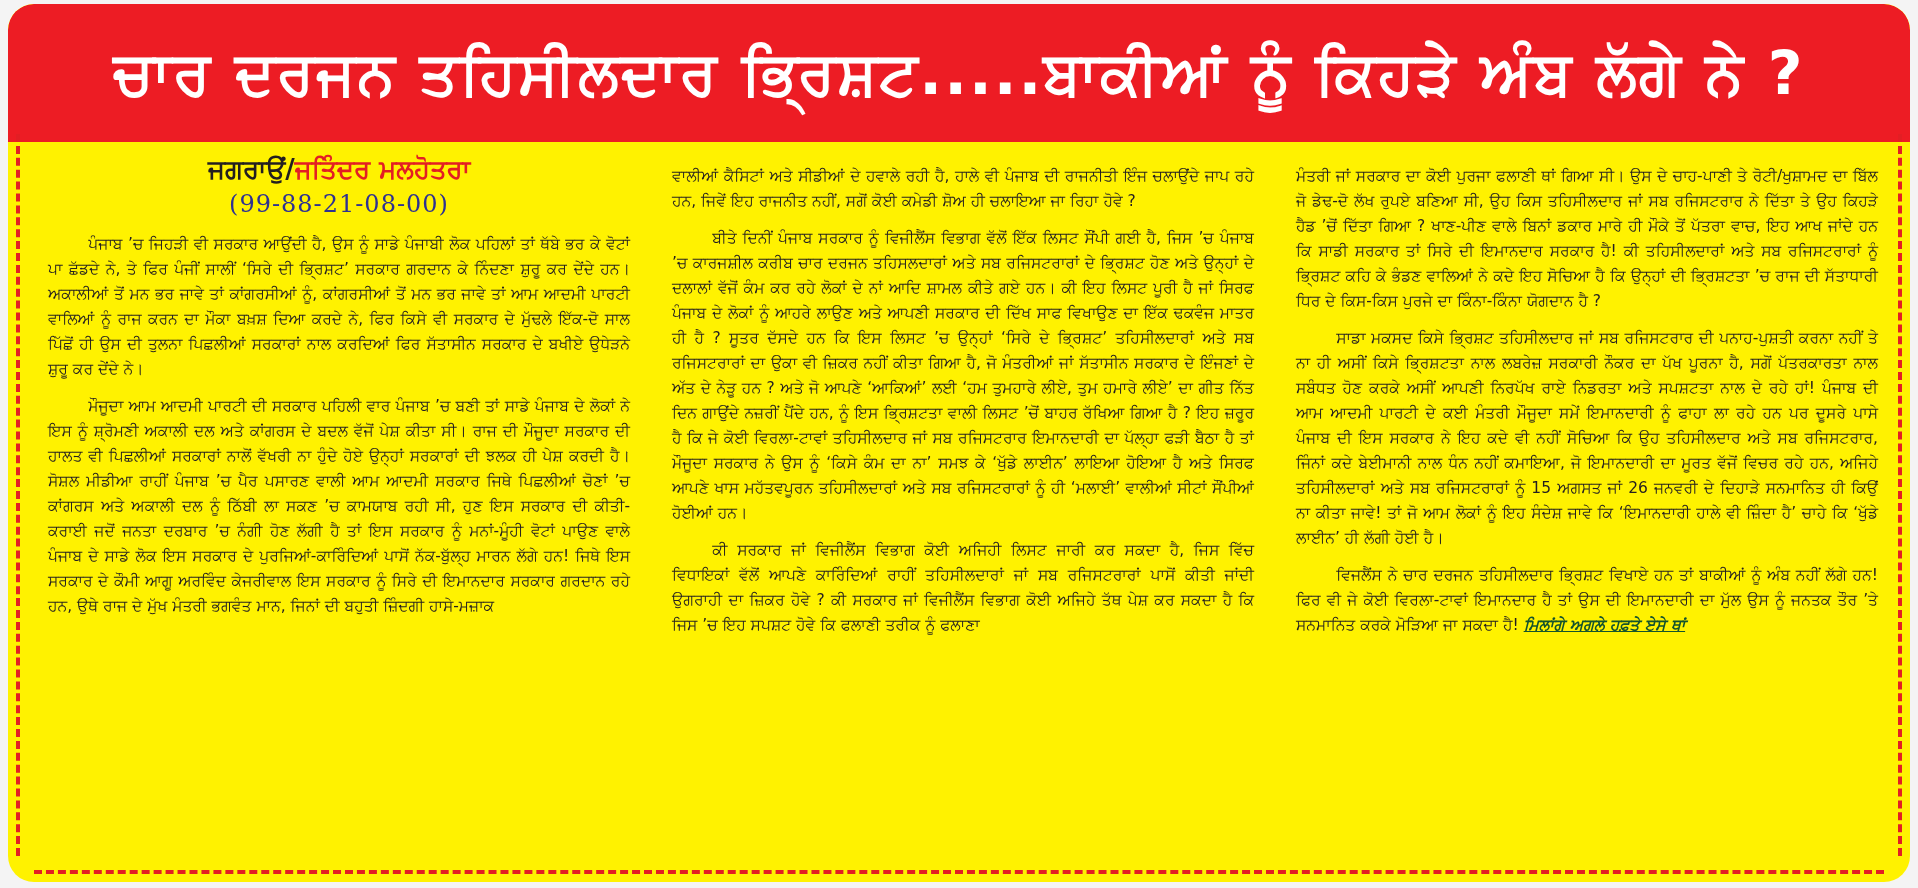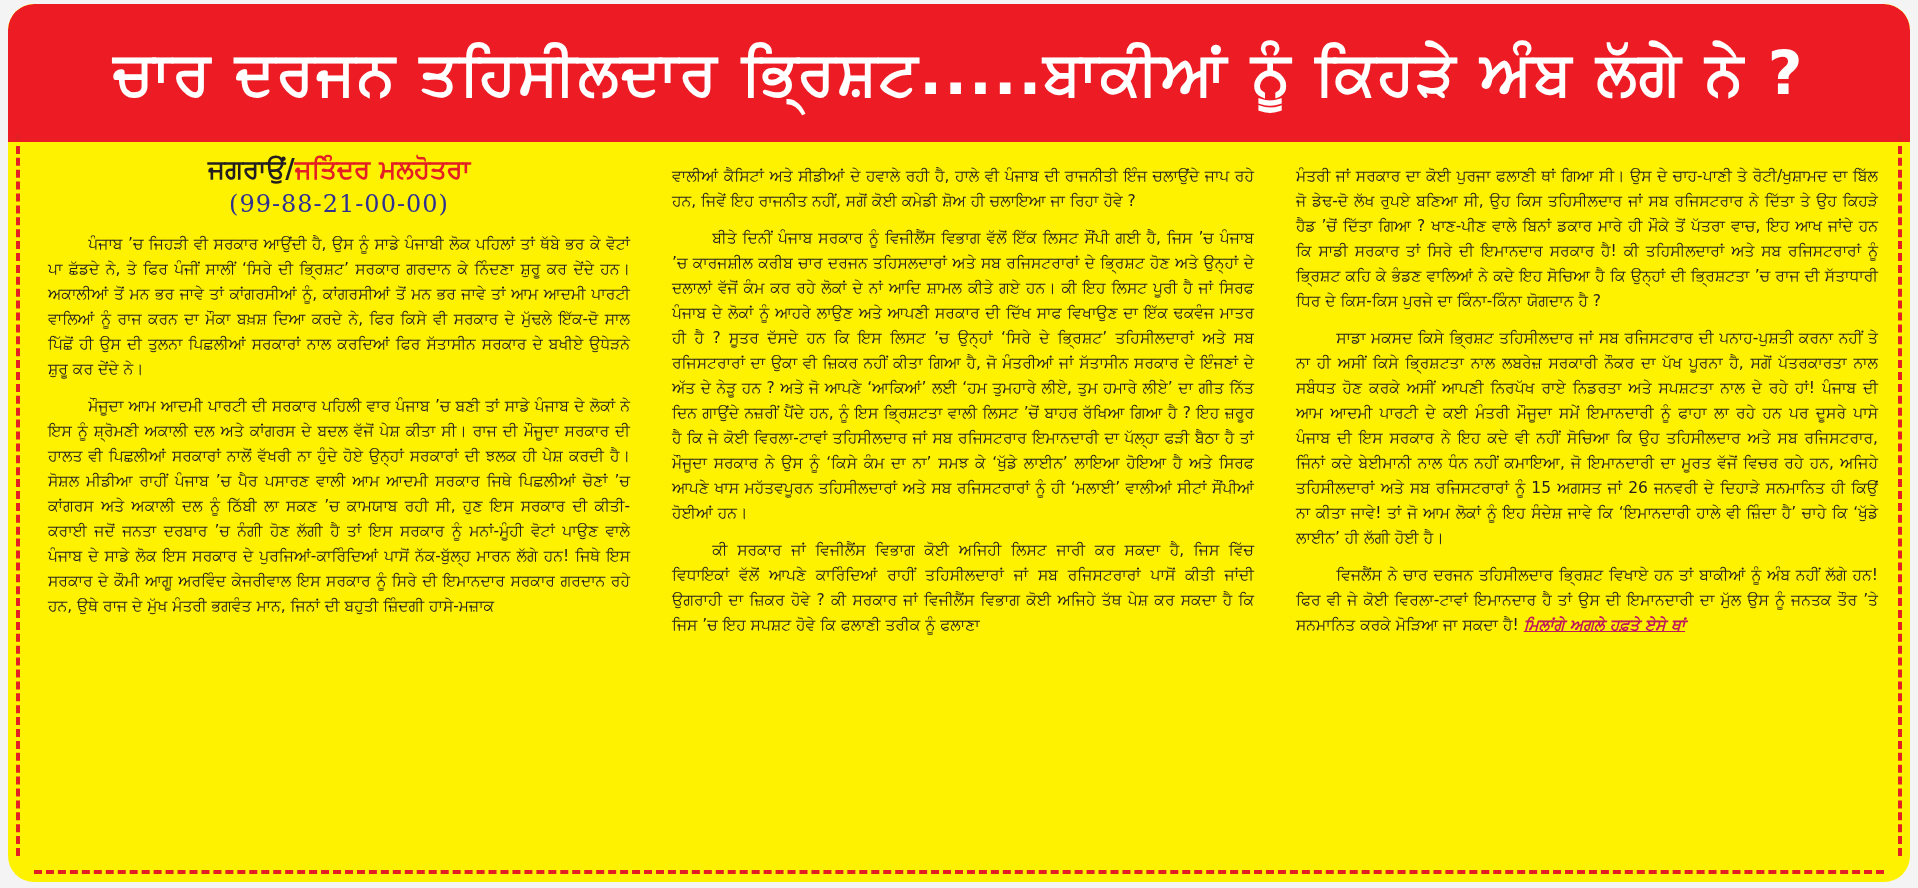--- a/index.html
+++ b/index.html
@@ -71,41 +71,41 @@
     font-size: 24px;
     color: #2e3192;
     line-height: 32px;
     margin-bottom: 4px;
     letter-spacing: 1px;
   }
   .para { margin: 12px; text-indent: 2.6em; }
   .para.noindent { text-indent: 0; }
   .signoff {
     font-style: italic; font-weight: bold; text-decoration: underline;
-    color: #be185d;
+    color: #14532d;
   }
 </style>
 </head>
 <body>
 
 <div class="frame">
   <div class="headline">
     <div class="headline-text">ਚਾਰ ਦਰਜਨ ਤਹਿਸੀਲਦਾਰ ਭ੍ਰਿਸ਼ਟ.....ਬਾਕੀਆਂ ਨੂੰ ਕਿਹੜੇ ਅੰਬ ਲੱਗੇ ਨੇ ?</div>
   </div>
 
   <div class="dash-left"></div>
   <div class="dash-right"></div>
   <div class="dash-bottom"></div>
 
   <div class="columns">
     <div class="col">
       <div class="byline">
         <span class="place">ਜਗਰਾਉਂ</span><span class="sep">/</span><span class="author">ਜਤਿੰਦਰ ਮਲਹੋਤਰਾ</span>
       </div>
-      <div class="phone">(99-88-21-00-00)</div>
+      <div class="phone">(99-88-21-08-00)</div>
       <p class="para">ਪੰਜਾਬ ’ਚ ਜਿਹੜੀ ਵੀ ਸਰਕਾਰ ਆਉਂਦੀ ਹੈ, ਉਸ ਨੂੰ ਸਾਡੇ ਪੰਜਾਬੀ ਲੋਕ ਪਹਿਲਾਂ ਤਾਂ ਥੱਬੇ ਭਰ ਕੇ ਵੋਟਾਂ ਪਾ ਛੱਡਦੇ ਨੇ, ਤੇ ਫਿਰ ਪੰਜੀਂ ਸਾਲੀਂ ‘ਸਿਰੇ ਦੀ ਭ੍ਰਿਸ਼ਟ’ ਸਰਕਾਰ ਗਰਦਾਨ ਕੇ ਨਿੰਦਣਾ ਸ਼ੁਰੂ ਕਰ ਦੇਂਦੇ ਹਨ। ਅਕਾਲੀਆਂ ਤੋਂ ਮਨ ਭਰ ਜਾਵੇ ਤਾਂ ਕਾਂਗਰਸੀਆਂ ਨੂੰ, ਕਾਂਗਰਸੀਆਂ ਤੋਂ ਮਨ ਭਰ ਜਾਵੇ ਤਾਂ ਆਮ ਆਦਮੀ ਪਾਰਟੀ ਵਾਲਿਆਂ ਨੂੰ ਰਾਜ ਕਰਨ ਦਾ ਮੌਕਾ ਬਖ਼ਸ਼ ਦਿਆ ਕਰਦੇ ਨੇ, ਫਿਰ ਕਿਸੇ ਵੀ ਸਰਕਾਰ ਦੇ ਮੁੱਢਲੇ ਇੱਕ-ਦੋ ਸਾਲ ਪਿੱਛੋਂ ਹੀ ਉਸ ਦੀ ਤੁਲਨਾ ਪਿਛਲੀਆਂ ਸਰਕਾਰਾਂ ਨਾਲ ਕਰਦਿਆਂ ਫਿਰ ਸੱਤਾਸੀਨ ਸਰਕਾਰ ਦੇ ਬਖੀਏ ਉਧੇੜਨੇ ਸ਼ੁਰੂ ਕਰ ਦੇਂਦੇ ਨੇ।</p>
       <p class="para">ਮੌਜੂਦਾ ਆਮ ਆਦਮੀ ਪਾਰਟੀ ਦੀ ਸਰਕਾਰ ਪਹਿਲੀ ਵਾਰ ਪੰਜਾਬ ’ਚ ਬਣੀ ਤਾਂ ਸਾਡੇ ਪੰਜਾਬ ਦੇ ਲੋਕਾਂ ਨੇ ਇਸ ਨੂੰ ਸ਼੍ਰੋਮਣੀ ਅਕਾਲੀ ਦਲ ਅਤੇ ਕਾਂਗਰਸ ਦੇ ਬਦਲ ਵੱਜੋਂ ਪੇਸ਼ ਕੀਤਾ ਸੀ। ਰਾਜ ਦੀ ਮੌਜੂਦਾ ਸਰਕਾਰ ਦੀ ਹਾਲਤ ਵੀ ਪਿਛਲੀਆਂ ਸਰਕਾਰਾਂ ਨਾਲੋਂ ਵੱਖਰੀ ਨਾ ਹੁੰਦੇ ਹੋਏ ਉਨ੍ਹਾਂ ਸਰਕਾਰਾਂ ਦੀ ਝਲਕ ਹੀ ਪੇਸ਼ ਕਰਦੀ ਹੈ। ਸੋਸ਼ਲ ਮੀਡੀਆ ਰਾਹੀਂ ਪੰਜਾਬ ’ਚ ਪੈਰ ਪਸਾਰਣ ਵਾਲੀ ਆਮ ਆਦਮੀ ਸਰਕਾਰ ਜਿਥੇ ਪਿਛਲੀਆਂ ਚੋਣਾਂ ’ਚ ਕਾਂਗਰਸ ਅਤੇ ਅਕਾਲੀ ਦਲ ਨੂੰ ਠਿੱਬੀ ਲਾ ਸਕਣ ’ਚ ਕਾਮਯਾਬ ਰਹੀ ਸੀ, ਹੁਣ ਇਸ ਸਰਕਾਰ ਦੀ ਕੀਤੀ-ਕਰਾਈ ਜਦੋਂ ਜਨਤਾ ਦਰਬਾਰ ’ਚ ਨੰਗੀ ਹੋਣ ਲੱਗੀ ਹੈ ਤਾਂ ਇਸ ਸਰਕਾਰ ਨੂੰ ਮਨਾਂ-ਮੂੰਹੀ ਵੋਟਾਂ ਪਾਉਣ ਵਾਲੇ ਪੰਜਾਬ ਦੇ ਸਾਡੇ ਲੋਕ ਇਸ ਸਰਕਾਰ ਦੇ ਪੁਰਜਿਆਂ-ਕਾਰਿੰਦਿਆਂ ਪਾਸੋਂ ਨੱਕ-ਬੁੱਲ੍ਹ ਮਾਰਨ ਲੱਗੇ ਹਨ! ਜਿਥੇ ਇਸ ਸਰਕਾਰ ਦੇ ਕੌਮੀ ਆਗੂ ਅਰਵਿੰਦ ਕੇਜਰੀਵਾਲ ਇਸ ਸਰਕਾਰ ਨੂੰ ਸਿਰੇ ਦੀ ਇਮਾਨਦਾਰ ਸਰਕਾਰ ਗਰਦਾਨ ਰਹੇ ਹਨ, ਉਥੇ ਰਾਜ ਦੇ ਮੁੱਖ ਮੰਤਰੀ ਭਗਵੰਤ ਮਾਨ, ਜਿਨਾਂ ਦੀ ਬਹੁਤੀ ਜ਼ਿੰਦਗੀ ਹਾਸੇ-ਮਜ਼ਾਕ</p>
     </div>
 
     <div class="col">
       <p class="para noindent">ਵਾਲੀਆਂ ਕੈਸਿਟਾਂ ਅਤੇ ਸੀਡੀਆਂ ਦੇ ਹਵਾਲੇ ਰਹੀ ਹੈ, ਹਾਲੇ ਵੀ ਪੰਜਾਬ ਦੀ ਰਾਜਨੀਤੀ ਇੰਜ ਚਲਾਉਂਦੇ ਜਾਪ ਰਹੇ ਹਨ, ਜਿਵੇਂ ਇਹ ਰਾਜਨੀਤ ਨਹੀਂ, ਸਗੋਂ ਕੋਈ ਕਮੇਡੀ ਸ਼ੋਅ ਹੀ ਚਲਾਇਆ ਜਾ ਰਿਹਾ ਹੋਵੇ ?</p>
       <p class="para">ਬੀਤੇ ਦਿਨੀਂ ਪੰਜਾਬ ਸਰਕਾਰ ਨੂੰ ਵਿਜੀਲੈਂਸ ਵਿਭਾਗ ਵੱਲੋਂ ਇੱਕ ਲਿਸਟ ਸੌਂਪੀ ਗਈ ਹੈ, ਜਿਸ ’ਚ ਪੰਜਾਬ ’ਚ ਕਾਰਜਸ਼ੀਲ ਕਰੀਬ ਚਾਰ ਦਰਜਨ ਤਹਿਸਲਦਾਰਾਂ ਅਤੇ ਸਬ ਰਜਿਸਟਰਾਰਾਂ ਦੇ ਭ੍ਰਿਸ਼ਟ ਹੋਣ ਅਤੇ ਉਨ੍ਹਾਂ ਦੇ ਦਲਾਲਾਂ ਵੱਜੋਂ ਕੰਮ ਕਰ ਰਹੇ ਲੋਕਾਂ ਦੇ ਨਾਂ ਆਦਿ ਸ਼ਾਮਲ ਕੀਤੇ ਗਏ ਹਨ। ਕੀ ਇਹ ਲਿਸਟ ਪੂਰੀ ਹੈ ਜਾਂ ਸਿਰਫ ਪੰਜਾਬ ਦੇ ਲੋਕਾਂ ਨੂੰ ਆਹਰੇ ਲਾਉਣ ਅਤੇ ਆਪਣੀ ਸਰਕਾਰ ਦੀ ਦਿੱਖ ਸਾਫ ਵਿਖਾਉਣ ਦਾ ਇੱਕ ਢਕਵੰਜ ਮਾਤਰ ਹੀ ਹੈ ? ਸੂਤਰ ਦੱਸਦੇ ਹਨ ਕਿ ਇਸ ਲਿਸਟ ’ਚ ਉਨ੍ਹਾਂ ‘ਸਿਰੇ ਦੇ ਭ੍ਰਿਸ਼ਟ’ ਤਹਿਸੀਲਦਾਰਾਂ ਅਤੇ ਸਬ ਰਜਿਸਟਰਾਰਾਂ ਦਾ ਉਕਾ ਵੀ ਜ਼ਿਕਰ ਨਹੀਂ ਕੀਤਾ ਗਿਆ ਹੈ, ਜੋ ਮੰਤਰੀਆਂ ਜਾਂ ਸੱਤਾਸੀਨ ਸਰਕਾਰ ਦੇ ਇੰਜਣਾਂ ਦੇ ਅੱਤ ਦੇ ਨੇੜੂ ਹਨ ? ਅਤੇ ਜੋ ਆਪਣੇ ‘ਆਕਿਆਂ’ ਲਈ ‘ਹਮ ਤੁਮਹਾਰੇ ਲੀਏ, ਤੁਮ ਹਮਾਰੇ ਲੀਏ’ ਦਾ ਗੀਤ ਨਿੱਤ ਦਿਨ ਗਾਉਂਦੇ ਨਜ਼ਰੀਂ ਪੈਂਦੇ ਹਨ, ਨੂੰ ਇਸ ਭ੍ਰਿਸ਼ਟਤਾ ਵਾਲੀ ਲਿਸਟ ’ਚੋਂ ਬਾਹਰ ਰੱਖਿਆ ਗਿਆ ਹੈ ? ਇਹ ਜ਼ਰੂਰ ਹੈ ਕਿ ਜੇ ਕੋਈ ਵਿਰਲਾ-ਟਾਵਾਂ ਤਹਿਸੀਲਦਾਰ ਜਾਂ ਸਬ ਰਜਿਸਟਰਾਰ ਇਮਾਨਦਾਰੀ ਦਾ ਪੱਲ੍ਹਾ ਫੜੀ ਬੈਠਾ ਹੈ ਤਾਂ ਮੌਜੂਦਾ ਸਰਕਾਰ ਨੇ ਉਸ ਨੂੰ ‘ਕਿਸੇ ਕੰਮ ਦਾ ਨਾ’ ਸਮਝ ਕੇ ‘ਖੁੱਡੇ ਲਾਈਨ’ ਲਾਇਆ ਹੋਇਆ ਹੈ ਅਤੇ ਸਿਰਫ ਆਪਣੇ ਖਾਸ ਮਹੱਤਵਪੂਰਨ ਤਹਿਸੀਲਦਾਰਾਂ ਅਤੇ ਸਬ ਰਜਿਸਟਰਾਰਾਂ ਨੂੰ ਹੀ ‘ਮਲਾਈ’ ਵਾਲੀਆਂ ਸੀਟਾਂ ਸੌਂਪੀਆਂ ਹੋਈਆਂ ਹਨ।</p>
       <p class="para">ਕੀ ਸਰਕਾਰ ਜਾਂ ਵਿਜੀਲੈਂਸ ਵਿਭਾਗ ਕੋਈ ਅਜਿਹੀ ਲਿਸਟ ਜਾਰੀ ਕਰ ਸਕਦਾ ਹੈ, ਜਿਸ ਵਿੱਚ ਵਿਧਾਇਕਾਂ ਵੱਲੋਂ ਆਪਣੇ ਕਾਰਿੰਦਿਆਂ ਰਾਹੀਂ ਤਹਿਸੀਲਦਾਰਾਂ ਜਾਂ ਸਬ ਰਜਿਸਟਰਾਰਾਂ ਪਾਸੋਂ ਕੀਤੀ ਜਾਂਦੀ ਉਗਰਾਹੀ ਦਾ ਜ਼ਿਕਰ ਹੋਵੇ ? ਕੀ ਸਰਕਾਰ ਜਾਂ ਵਿਜੀਲੈਂਸ ਵਿਭਾਗ ਕੋਈ ਅਜਿਹੇ ਤੱਥ ਪੇਸ਼ ਕਰ ਸਕਦਾ ਹੈ ਕਿ ਜਿਸ ’ਚ ਇਹ ਸਪਸ਼ਟ ਹੋਵੇ ਕਿ ਫਲਾਣੀ ਤਰੀਕ ਨੂੰ ਫਲਾਣਾ</p>
     </div>
 

